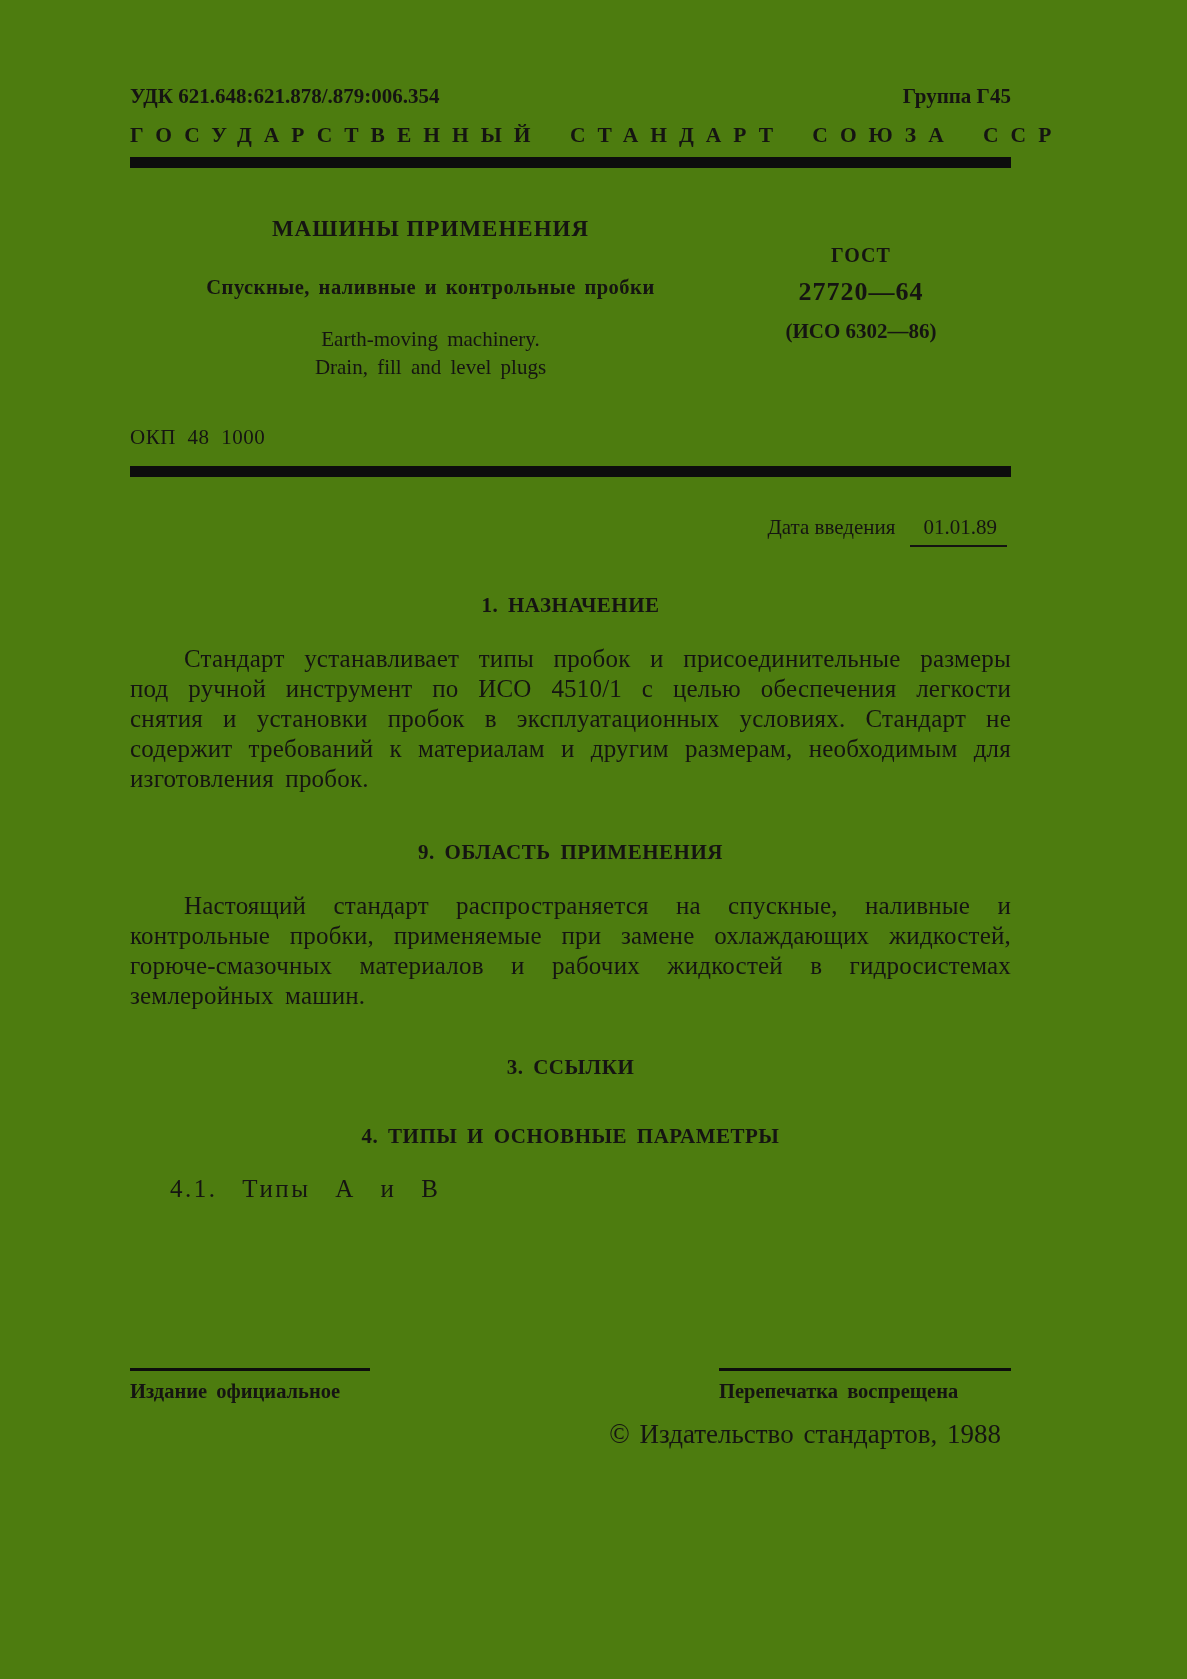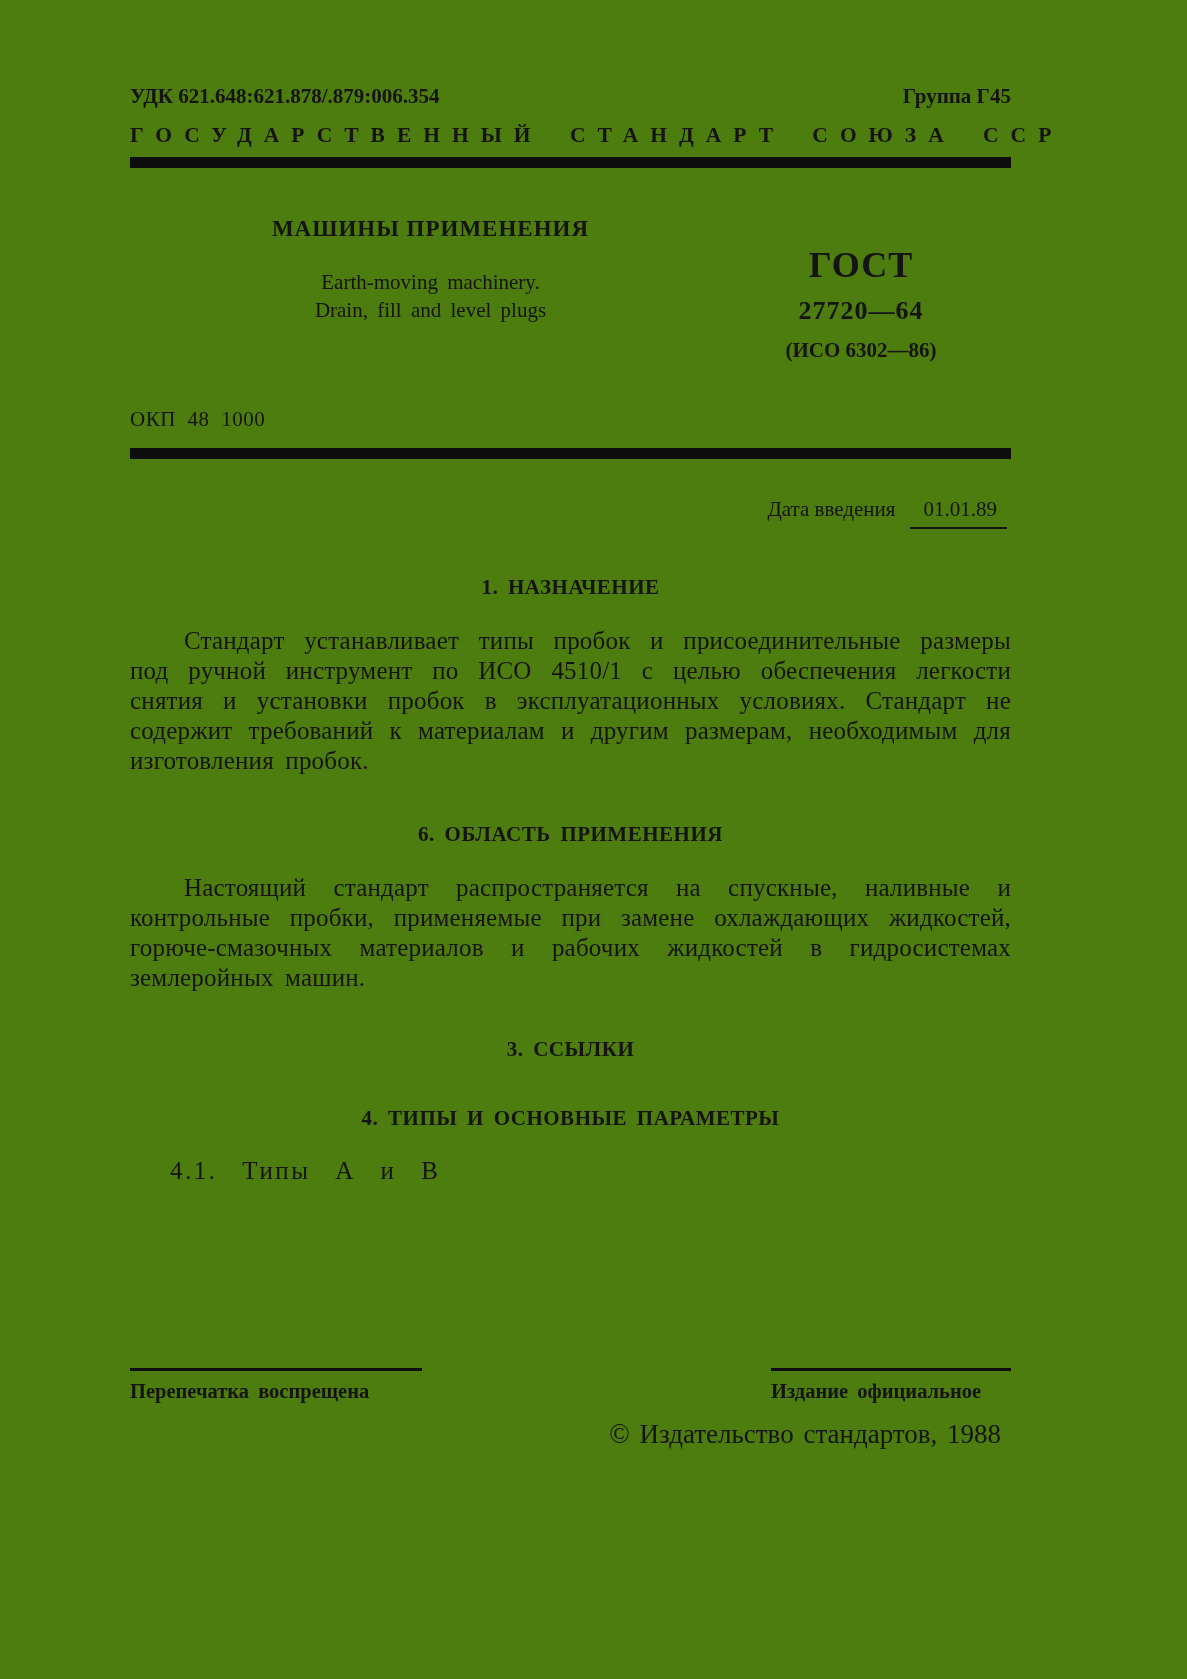--- a/index.html
+++ b/index.html
@@ -85,21 +85,21 @@
   .title-en .en-line { display: block; text-align: center; }
 
   .gost-block {
     width: 300px;
     flex: 0 0 auto;
     text-align: center;
     padding-top: 28px;
   }
   .gost-label {
     font-weight: bold;
-    font-size: 36px;
+    font-size: 20px;
     letter-spacing: 1px;
   }
   .gost-number {
     font-weight: bold;
     font-size: 26px;
     margin-top: 10px;
     letter-spacing: 1px;
   }
   .iso-ref {
     font-weight: bold;
@@ -199,20 +199,21 @@
       <span>Группа Г45</span>
     </div>
 
     <div class="std-header">ГОСУДАРСТВЕННЫЙ СТАНДАРТ СОЮЗА ССР</div>
 
     <div class="black-bar"></div>
 
     <div class="title-block">
       <div class="title-left">
         <div class="title-ru">МАШИНЫ ПРИМЕНЕНИЯ</div>
+        <div class="subtitle-ru">Спускные, наливные и контрольные пробки</div>
         <div class="title-en">
           <span class="en-line">Earth-moving machinery.</span>
           <span class="en-line">Drain, fill and level plugs</span>
         </div>
       </div>
       <div class="gost-block">
         <div class="gost-label">ГОСТ</div>
         <div class="gost-number">27720—64</div>
         <div class="iso-ref">(ИСО 6302—86)</div>
       </div>
@@ -222,30 +223,30 @@
 
     <div class="black-bar second"></div>
 
     <div class="date-line">
       <span class="date-label">Дата введения</span><span class="date-value">01.01.89</span>
     </div>
 
     <div class="section-heading">1. НАЗНАЧЕНИЕ</div>
     <div class="body-par">Стандарт устанавливает типы пробок и присоединительные размеры под ручной инструмент по ИСО 4510/1 с целью обеспечения легкости снятия и установки пробок в эксплуатационных условиях. Стандарт не содержит требований к материалам и другим размерам, необходимым для изготовления пробок.</div>
 
-    <div class="section-heading">6. ОБЛАСТЬ ПРИМЕНЕНИЯ</div>
+    <div class="section-heading">9. ОБЛАСТЬ ПРИМЕНЕНИЯ</div>
     <div class="body-par">Настоящий стандарт распространяется на спускные, наливные и контрольные пробки, применяемые при замене охлаждающих жидкостей, горюче-смазочных материалов и рабочих жидкостей в гидросистемах землеройных машин.</div>
 
     <div class="section-heading tight">3. ССЫЛКИ</div>
 
     <div class="section-heading tight">4. ТИПЫ И ОСНОВНЫЕ ПАРАМЕТРЫ</div>
     <div class="clause-line">4.1. Типы А и В</div>
 
   </div>
 
   <div class="footer">
     <div class="footer-row">
+      <div class="footer-note left-note">Издание официальное</div>
       <div class="footer-note right-note">Перепечатка воспрещена</div>
-      <div class="footer-note left-note">Издание официальное</div>
     </div>
     <div class="copyright-line">© Издательство стандартов, 1988</div>
   </div>
 </div>
 
 </body></html>

